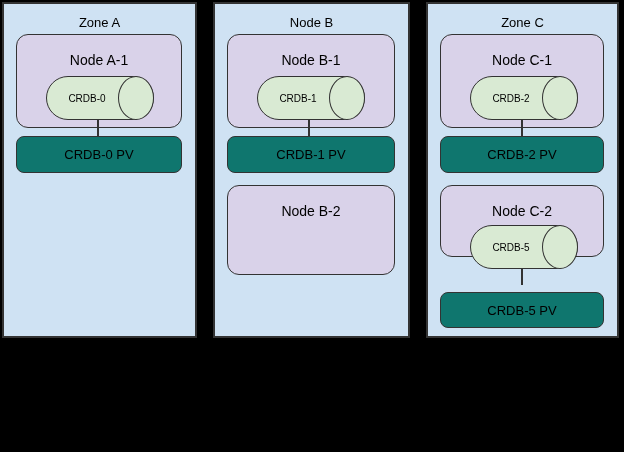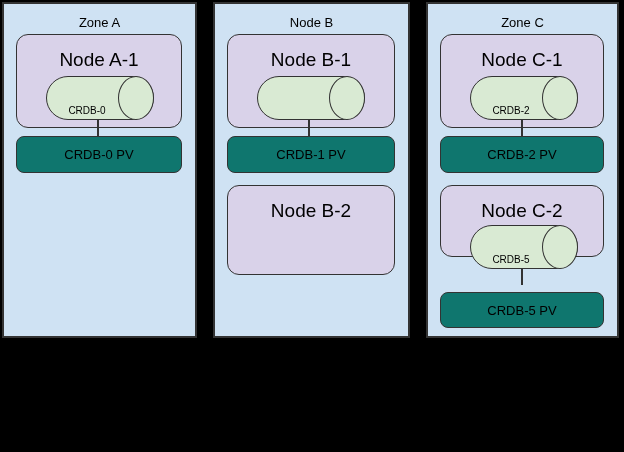--- a/index.html
+++ b/index.html
@@ -34,21 +34,21 @@
     border: 1px solid #333333;
     border-radius: 12px;
     box-sizing: border-box;
   }
   .node-first  { top: 30px;  height: 94px; }
   .node-second { top: 181px; height: 90px; }
   .zone-c .node-second { height: 72px; }
 
   .node-title {
     position: absolute; top: 17px; left: 0; right: 0;
-    text-align: center; font-size: 19px; line-height: 16px;
+    text-align: center; font-size: 14px; line-height: 16px;
   }
 
   .cylinder {
     position: absolute; left: 29px; width: 108px; height: 44px;
     background: #d9ead3;
     border: 1px solid #333333;
     border-radius: 22px;
     box-sizing: border-box;
   }
   .node-first  .cylinder { top: 41px; }
@@ -59,21 +59,20 @@
     width: 36px; height: 44px;
     background: #d9ead3;
     border: 1px solid #333333;
     border-radius: 50%;
     box-sizing: border-box;
   }
   .cyl-label {
     position: absolute; left: 0; top: 0; width: 80px; height: 100%;
     display: flex; align-items: center; justify-content: center;
     font-size: 10px;
-    margin-top: 12px;
   }
 
   .connector {
     position: absolute; left: 93px; width: 2px;
     background: #333333;
   }
   .conn-first  { top: 115px; height: 18px; }
   .conn-second { top: 264px; height: 17px; }
 
   .pv {
@@ -107,20 +106,21 @@
       <span>CRDB-0 PV</span>
     </div>
   </div>
 
   <div class="zone zone-b">
     <div class="zone-title">Node B</div>
     <div class="node node-first">
       <div class="node-title">Node B-1</div>
       <div class="cylinder">
         <span class="cyl-cap"></span>
+        <span class="cyl-label">CRDB-1</span>
       </div>
     </div>
     <div class="connector conn-first"></div>
     <div class="pv pv-first">
       <span>CRDB-1 PV</span>
     </div>
     <div class="node node-second">
       <div class="node-title">Node B-2</div>
     </div>
   </div>

